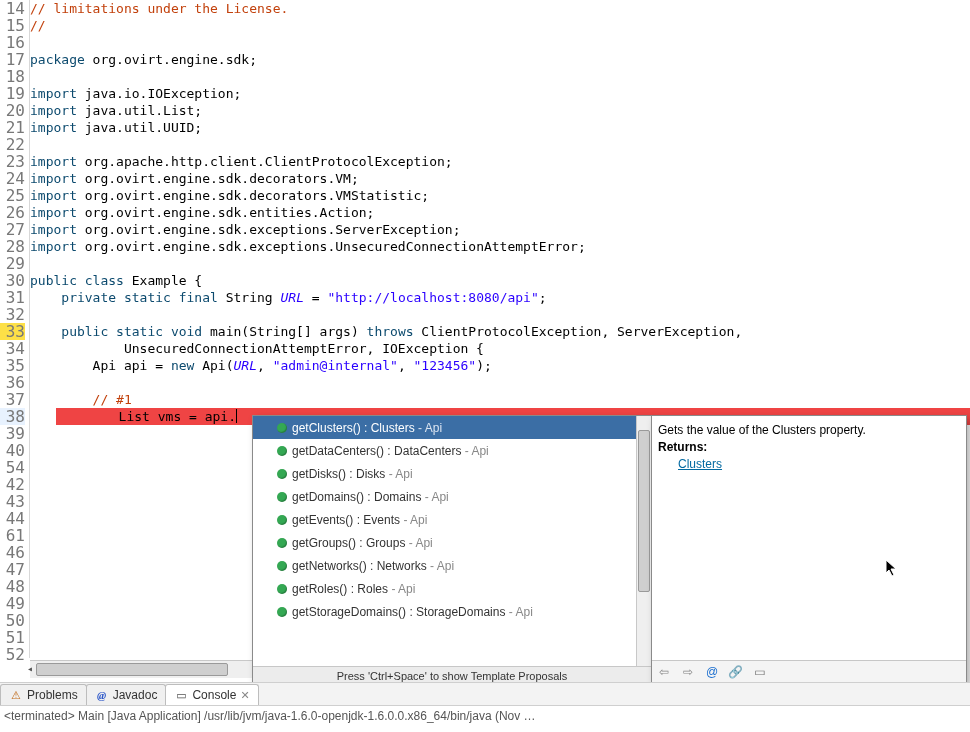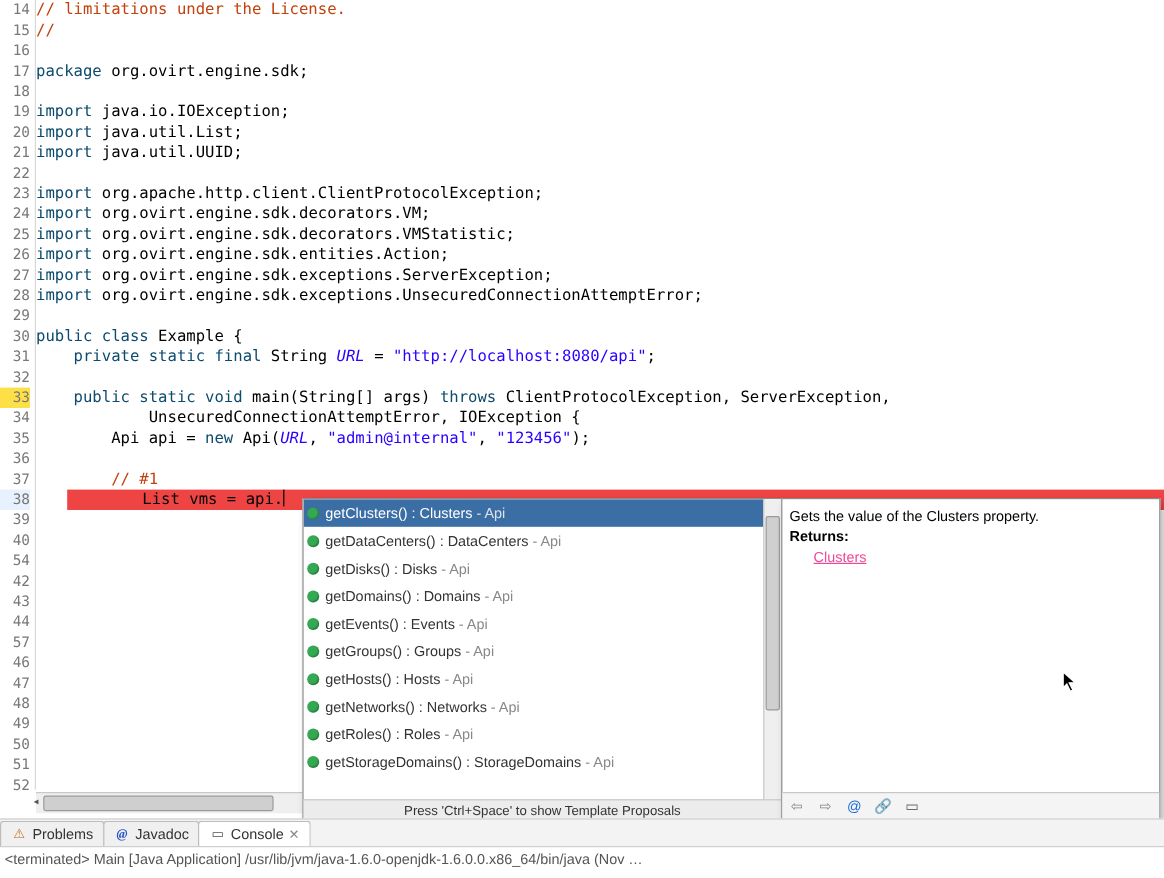--- a/index.html
+++ b/index.html
@@ -25,21 +25,21 @@
   .gutter {
     position: absolute;
     top: 0;
     left: 0;
     width: 30px;
     height: 658px;
     background: #ffffff;
     border-right: 1px solid #d8d8d8;
     box-sizing: border-box;
     color: #787878;
-    font-size: 12px;
+    font-size: 16px;
     text-align: right;
     padding-right: 4px;
     line-height: 17px;
   }
   .gutter div { height: 17px; }
   .gutter .hl { background: #e8f2fe; }
   .codecol {
     position: absolute;
     top: 0;
     left: 30px;
@@ -126,21 +126,21 @@
     top: 14px; left: 1px;
     width: 10px; height: 160px;
     background: #cfcfcf;
     border: 1px solid #9a9a9a;
     border-radius: 2px;
   }
   .pitem {
     display: flex;
     align-items: center;
     height: 23px;
-    padding-left: 0;
+    padding-left: 21px;
     color: #333;
   }
   .pitem.sel {
     background: #3b6ea5;
     color: #fff;
   }
   .pitem .icn {
     width: 16px; height: 16px;
     margin-right: 2px;
     position: relative;
@@ -172,21 +172,21 @@
     font-family: sans-serif;
     font-size: 12px;
     box-sizing: border-box;
   }
   .docpanel .docbody {
     position: absolute;
     top: 0; left: 0; right: 0; bottom: 22px;
     padding: 6px 6px;
     line-height: 17px;
   }
-  .docpanel a { color: #ec4899; text-decoration: underline; }
+  .docpanel a { color: #0369a1; text-decoration: underline; }
   .docpanel .toolbar {
     position: absolute;
     left: 0; right: 0; bottom: 0;
     height: 22px;
     border-top: 1px solid #c7c7c7;
     background: #f4f4f4;
     display: flex;
     align-items: center;
     gap: 8px;
     padding-left: 4px;
@@ -292,21 +292,21 @@
       <div>35</div>
       <div>36</div>
       <div>37</div>
       <div class="hl">38</div>
       <div>39</div>
       <div>40</div>
       <div>54</div>
       <div>42</div>
       <div>43</div>
       <div>44</div>
-      <div>57</div>
+      <div>61</div>
       <div>46</div>
       <div>47</div>
       <div>48</div>
       <div>49</div>
       <div>50</div>
       <div>51</div>
       <div>52</div>
     </div>
   <div class="codecol" id="codecol"><div class="line"><span class="cm">// limitations under the License.</span></div><div class="line"><span class="cm">//</span></div><div class="line"></div><div class="line"><span class="kw">package</span> org.ovirt.engine.sdk;</div><div class="line"></div><div class="line"><span class="kw">import</span> java.io.IOException;</div><div class="line"><span class="kw">import</span> java.util.List;</div><div class="line"><span class="kw">import</span> java.util.UUID;</div><div class="line"></div><div class="line"><span class="kw">import</span> org.apache.http.client.ClientProtocolException;</div><div class="line"><span class="kw">import</span> org.ovirt.engine.sdk.decorators.VM;</div><div class="line"><span class="kw">import</span> org.ovirt.engine.sdk.decorators.VMStatistic;</div><div class="line"><span class="kw">import</span> org.ovirt.engine.sdk.entities.Action;</div><div class="line"><span class="kw">import</span> org.ovirt.engine.sdk.exceptions.ServerException;</div><div class="line"><span class="kw">import</span> org.ovirt.engine.sdk.exceptions.UnsecuredConnectionAttemptError;</div><div class="line"></div><div class="line"><span class="kw">public class</span> Example {</div><div class="line">    <span class="kw">private static final</span> String <span class="fld">URL</span> = <span class="st">"http://localhost:8080/api"</span>;</div><div class="line"></div><div class="line">    <span class="kw">public static void</span> main(String[] args) <span class="kw">throws</span> ClientProtocolException, ServerException,</div><div class="line">            UnsecuredConnectionAttemptError, IOException {</div><div class="line">        Api api = <span class="kw">new</span> Api(<span class="fld">URL</span>, <span class="st">"admin@internal"</span>, <span class="st">"123456"</span>);</div><div class="line"></div><div class="line"><span class="cm">        // #1</span></div><div class="line hl">        List<vm> vms = api.<span class="caret"></span></vm></div><div class="line"></div><div class="line"></div><div class="line"></div><div class="line"></div><div class="line"></div><div class="line"></div><div class="line"></div><div class="line"></div><div class="line"></div><div class="line"></div><div class="line"></div><div class="line"></div><div class="line"></div><div class="line"></div></div>
   <div class="hscroll">
@@ -338,24 +338,20 @@
       <div class="pitem">
         <span class="icn"></span>
         <span class="sig"><span>getEvents() : Events </span><span class="src">- Api</span></span>
       </div>
       <div class="pitem">
         <span class="icn"></span>
         <span class="sig"><span>getGroups() : Groups </span><span class="src">- Api</span></span>
       </div>
       <div class="pitem">
         <span class="icn"></span>
-        <span class="sig"><span>getHosts() : Hosts </span><span class="src">- Api</span></span>
-      </div>
-      <div class="pitem">
-        <span class="icn"></span>
         <span class="sig"><span>getNetworks() : Networks </span><span class="src">- Api</span></span>
       </div>
       <div class="pitem">
         <span class="icn"></span>
         <span class="sig"><span>getRoles() : Roles </span><span class="src">- Api</span></span>
       </div>
       <div class="pitem">
         <span class="icn"></span>
         <span class="sig"><span>getStorageDomains() : StorageDomains </span><span class="src">- Api</span></span>
       </div>

